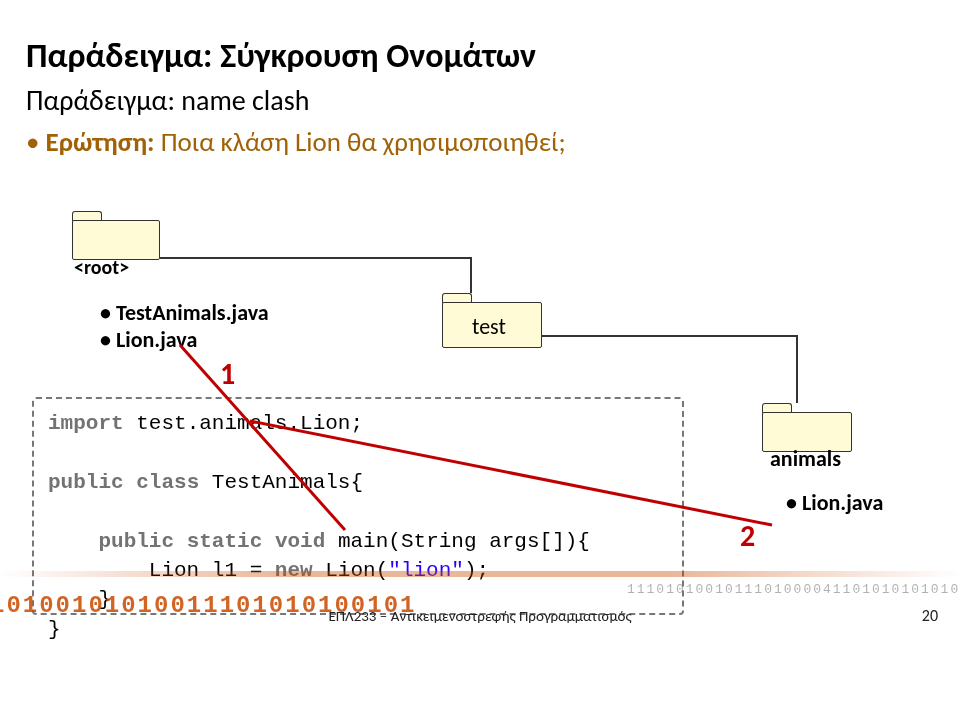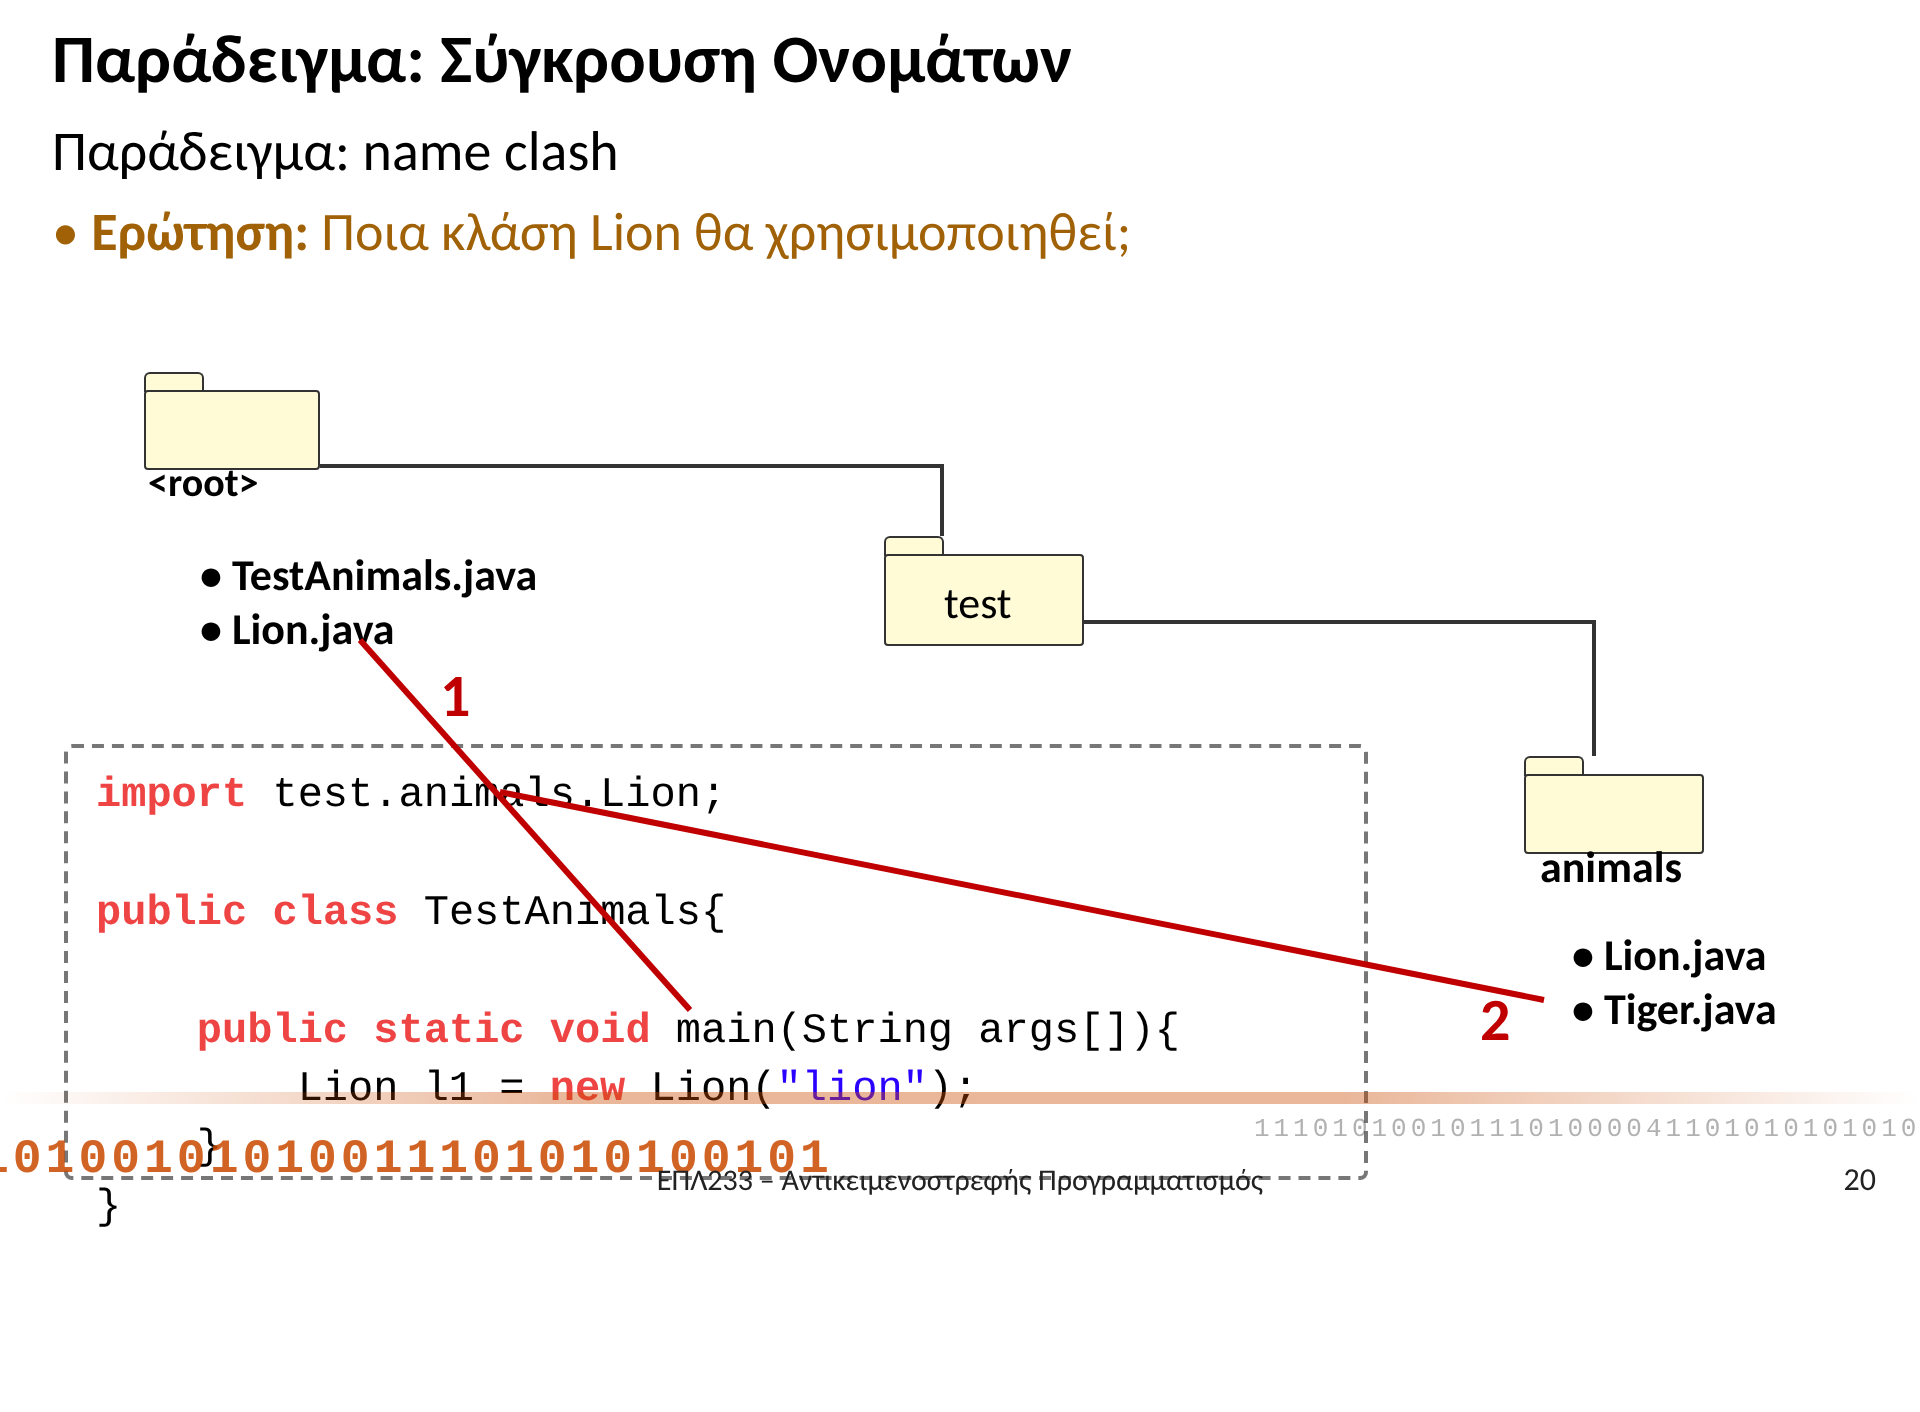--- a/index.html
+++ b/index.html
@@ -10,20 +10,21 @@
     font-family: "Calibri", Arial, sans-serif;
     background: #fff;
     position: relative;
     overflow: hidden;
   }
 
   .slide {
     width: 960px;
     height: 604px;
     position: relative;
+    margin-top: 25px;
   }
 
   .title {
     position: absolute;
     top: 10px;
     left: 26px;
     font-size: 34px;
     font-weight: bold;
     color: #000;
   }
@@ -136,21 +137,21 @@
     width: 652px;
     height: 218px;
     border: 2px dashed #777;
     border-radius: 4px;
     padding: 10px 14px;
     font-family: Consolas, "Courier New", monospace;
     font-size: 21px;
     line-height: 1.4;
     white-space: pre;
   }
-  .kw { color: #ef4444; font-weight: bold; }
+  .kw { color: #737373; font-weight: bold; }
   .str { color: #2a00ff; }
   .plain { color:#000; }
 
   
   .animals-list {
     position: absolute;
     top: 464px; left: 786px;
     font-size: 22px;
     font-weight: bold;
   }
@@ -261,21 +262,20 @@
 
 <span class="kw">public</span> <span class="kw">class</span><span class="plain"> TestAnimals{</span>
 
     <span class="kw">public</span> <span class="kw">static</span> <span class="kw">void</span><span class="plain"> main(String args[]){</span>
 <span class="plain">        Lion l1 = </span><span class="kw">new</span><span class="plain"> Lion(</span><span class="str">"lion"</span><span class="plain">);</span>
 <span class="plain">    }</span>
 <span class="plain">}</span></div>
 
   <div class="animals-list">
     <div>Lion.java</div>
-    <div>Tiger.java</div>
   </div>
   <div class="red-two">2</div>
 
   <svg class="lines">
     <line x1="180" y1="320" x2="345" y2="505" stroke="#c00000" stroke-width="3"></line>
     <line x1="250" y1="396" x2="772" y2="500" stroke="#c00000" stroke-width="3"></line>
   </svg>
 
   <div class="orange-accent"></div>
   <div class="footer-bits">

